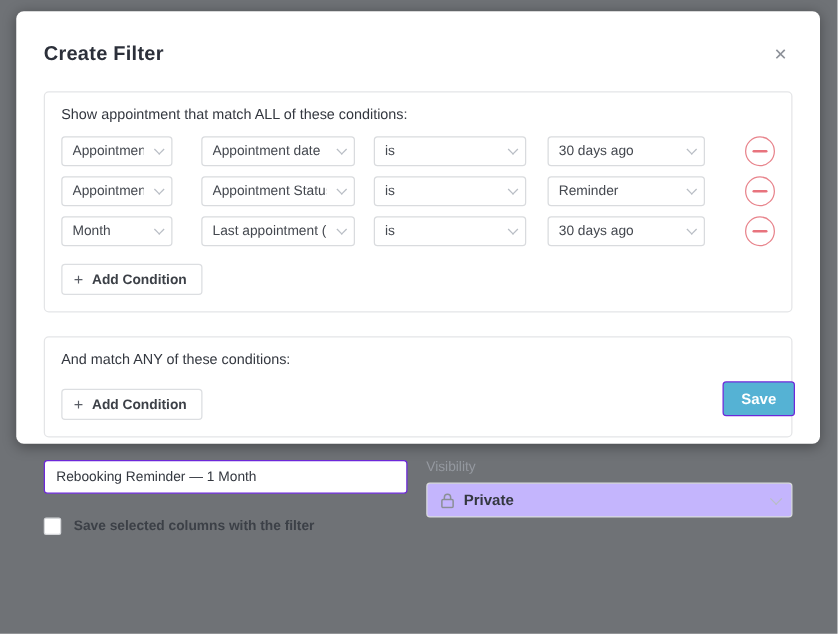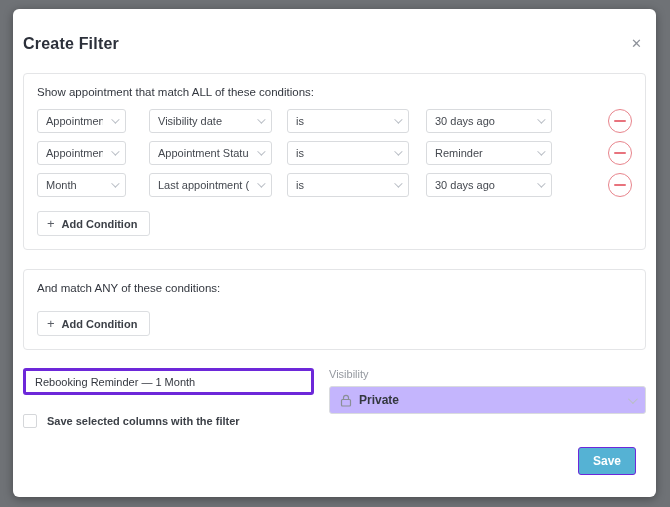--- a/index.html
+++ b/index.html
@@ -5,25 +5,25 @@
   * { margin:0; padding:0; box-sizing:border-box; }
   html,body { width:670px; height:507px; }
   body {
     font-family:"Liberation Sans", sans-serif;
     background:#6f7276;
     position:relative;
     overflow:hidden;
   }
   .modal {
     position:absolute; left:13px; top:9px;
-    width:643px; height:488px;
+    width:643px; height:346px;
     background:#ffffff;
     border-radius:6px;
     box-shadow:0 2px 10px rgba(0,0,0,.35);
-    padding:0 10px;
+    padding:0 22px;
   }
   .modal-header {
     display:flex; align-items:center; justify-content:space-between;
     padding-top:24px;
   }
   .modal-title {
     font-size:16px; font-weight:bold; color:#2c303a; letter-spacing:.2px;
   }
   .close-btn {
     background:none; border:none; cursor:pointer;
@@ -79,21 +79,21 @@
   .form-row {
     display:flex; margin-top:18px;
   }
   .form-col-left  { width:291px; margin-right:15px; }
   .form-col-right { flex:1; }
   .field-label {
     font-size:11px; color:#9599a0; margin-bottom:6px;
   }
   .text-input {
     width:100%; height:27px;
-    border:3px solid #6d28d9; border-radius:3px;
+    border:1px solid #6d28d9; border-radius:3px;
     padding:0 9px; font-size:11px; color:#33373f;
     font-family:"Liberation Sans", sans-serif; background:#fff;
   }
   .vis-select {
     width:100%; height:28px;
     border:1px solid #d9dbde; border-radius:3px;
     display:flex; align-items:center; padding:0 10px;
     cursor:pointer; background:#c4b5fd;
   }
   .lock-icon { flex:none; margin-right:7px; display:flex; }
@@ -127,21 +127,21 @@
 
   <div class="section-box">
     <div class="section-heading">Show appointment that match ALL of these conditions:</div>
 
     <div class="cond-row">
       <div class="select sel-cat">
         <span class="sel-label">Appointment</span>
         <span class="chev"></span>
       </div>
       <div class="select sel-field">
-        <span class="sel-label">Visibility date</span>
+        <span class="sel-label">Appointment date</span>
         <span class="chev"></span>
       </div>
       <div class="select sel-op">
         <span class="sel-label">is</span>
         <span class="chev"></span>
       </div>
       <div class="select sel-val">
         <span class="sel-label">30 days ago</span>
         <span class="chev"></span>
       </div>

